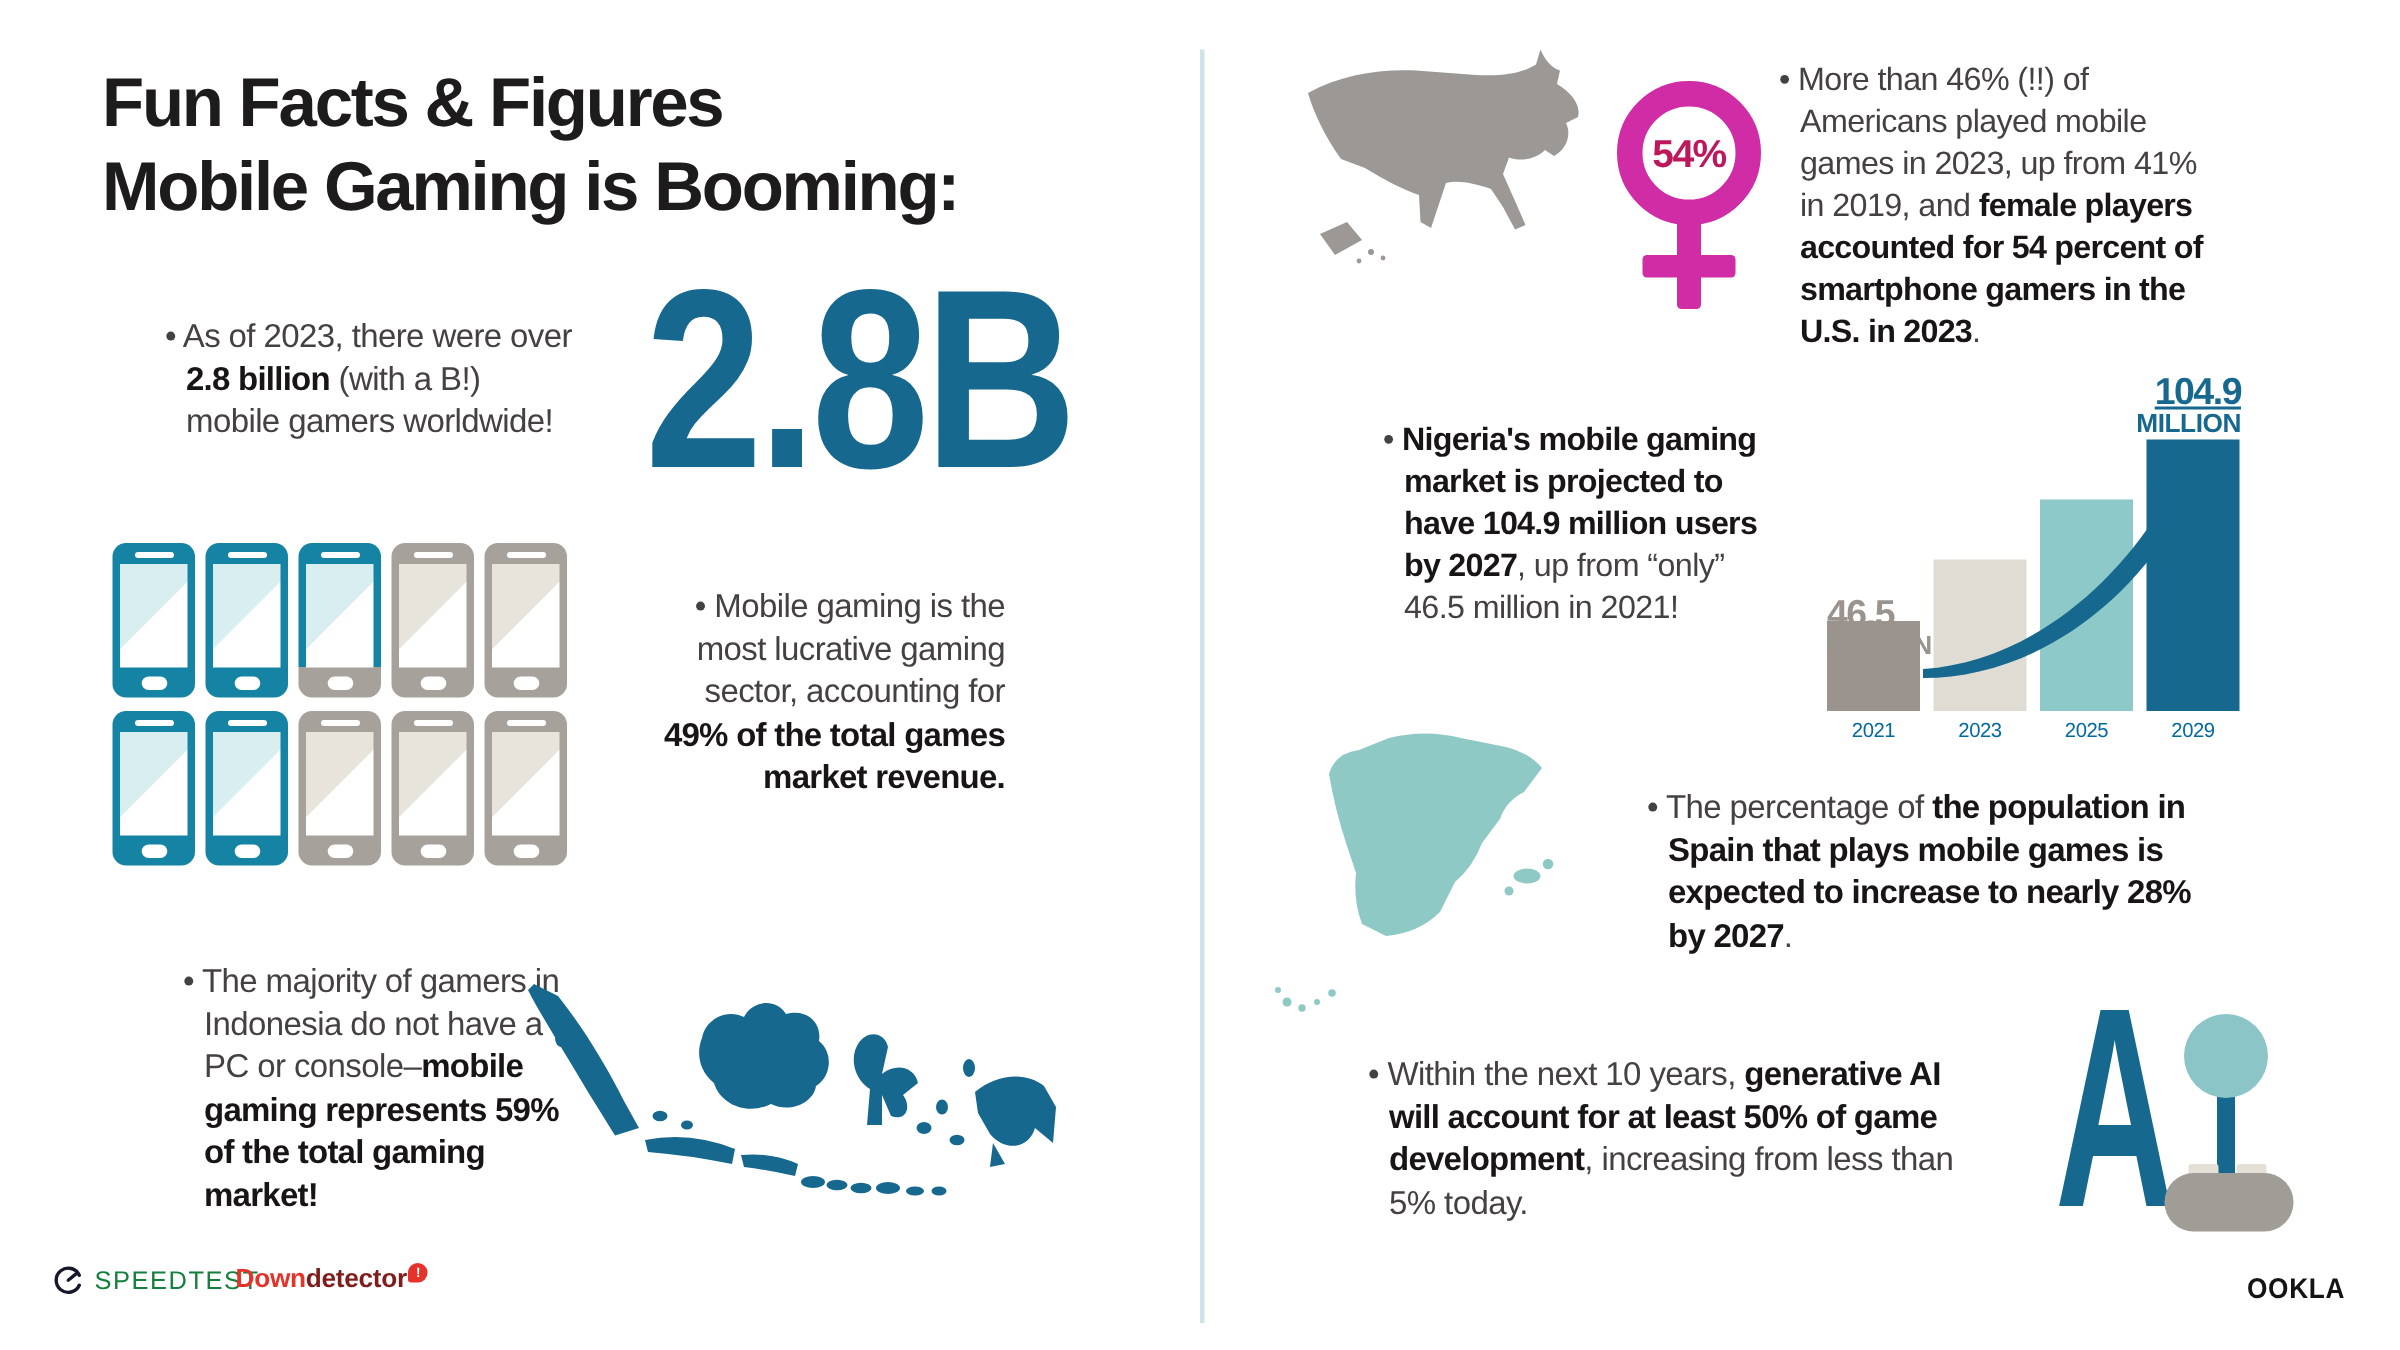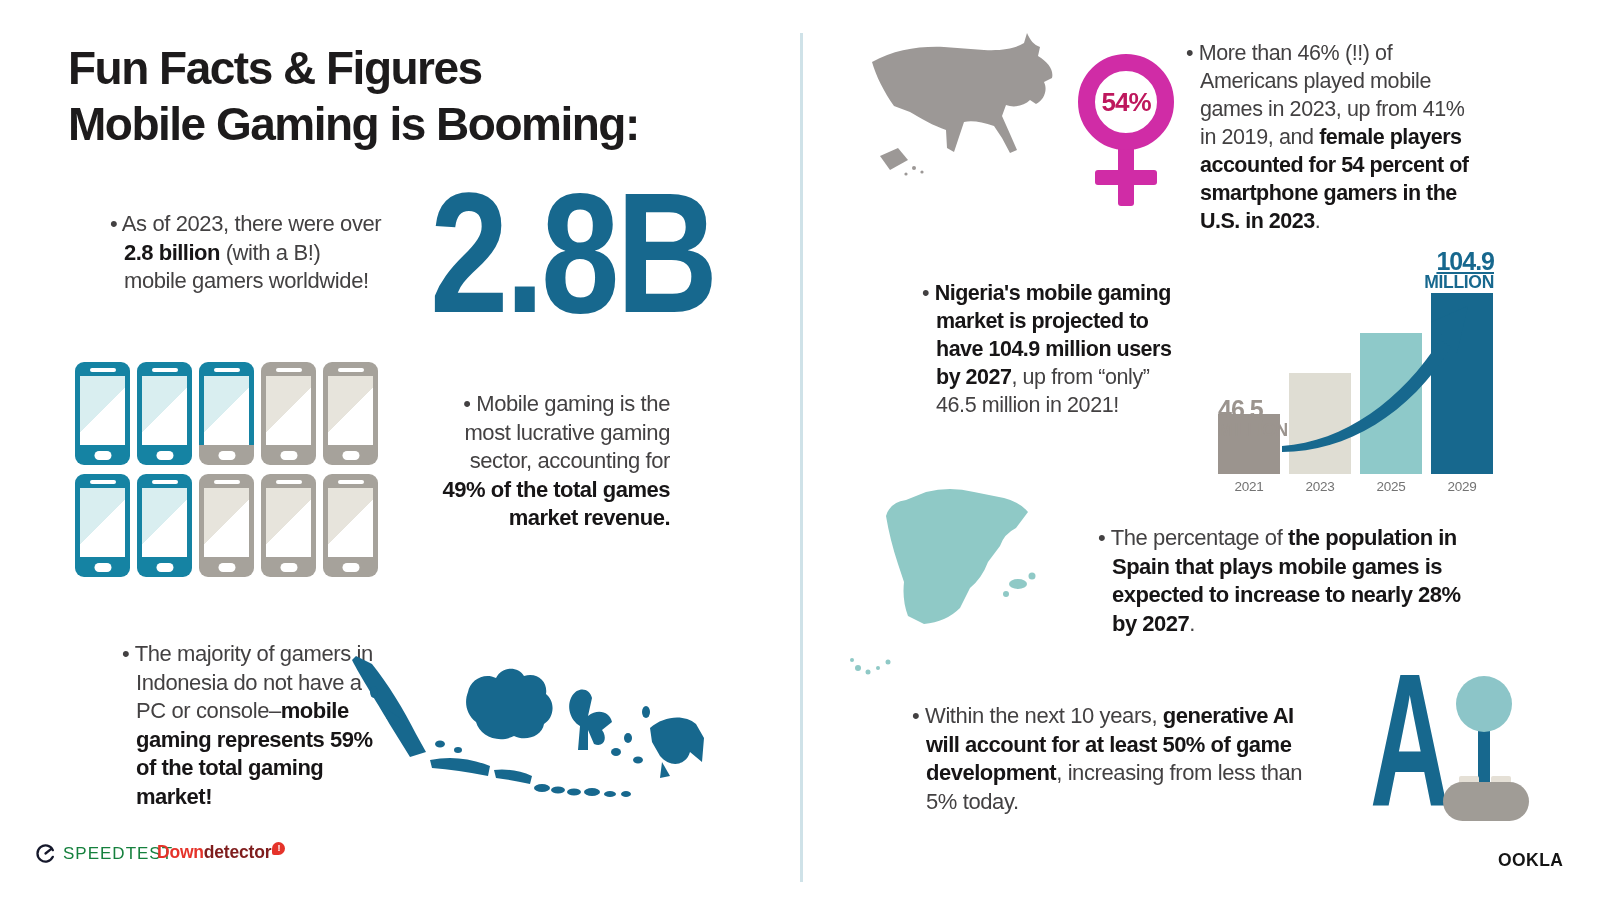--- a/index.html
+++ b/index.html
@@ -65,21 +65,21 @@
   #female-stick { position:absolute; left:42px; top:92px; width:16px; height:60px;
     background:#d02ca6; border-radius:3px; }
   #female-cross { position:absolute; left:19px; top:116px; width:62px; height:15px;
     background:#d02ca6; border-radius:3px; }
 
   
   #chart { left:1218px; top:250px; width:278px; height:245px; }
   #chart-bars { position:absolute; left:0; bottom:0; display:flex; align-items:flex-end; gap:9px; }
   .bar-col { width:62px; display:flex; flex-direction:column; align-items:center; }
   .bar { width:100%; }
-  .bar-year { font-size:13.5px; color:#737373; margin-top:5px; height:16px; letter-spacing:-0.3px; }
+  .bar-year { font-size:13.5px; color:#0369a1; margin-top:5px; height:16px; letter-spacing:-0.3px; }
   .chart-val { position:absolute; line-height:0.95; font-weight:700; }
   .chart-val .num { font-size:25px; letter-spacing:-1px; display:block;text-decoration:underline; }
   .chart-val .unit { font-size:17.5px; display:block; letter-spacing:-0.3px; }
   #val-2021 { left:0; top:112px; color:#9b948e;margin-top:36px; }
   #val-2027 { right:2px; top:0; color:#17688e; text-align:right; }
   #growth-arrow { position:absolute; inset:0; pointer-events:none; }
 
   
   #ai-graphic { left:1330px; top:652px; width:240px; height:172px; }
   #ai-letter { position:absolute; left:40px; top:-8px; font-size:190px; font-weight:700;

